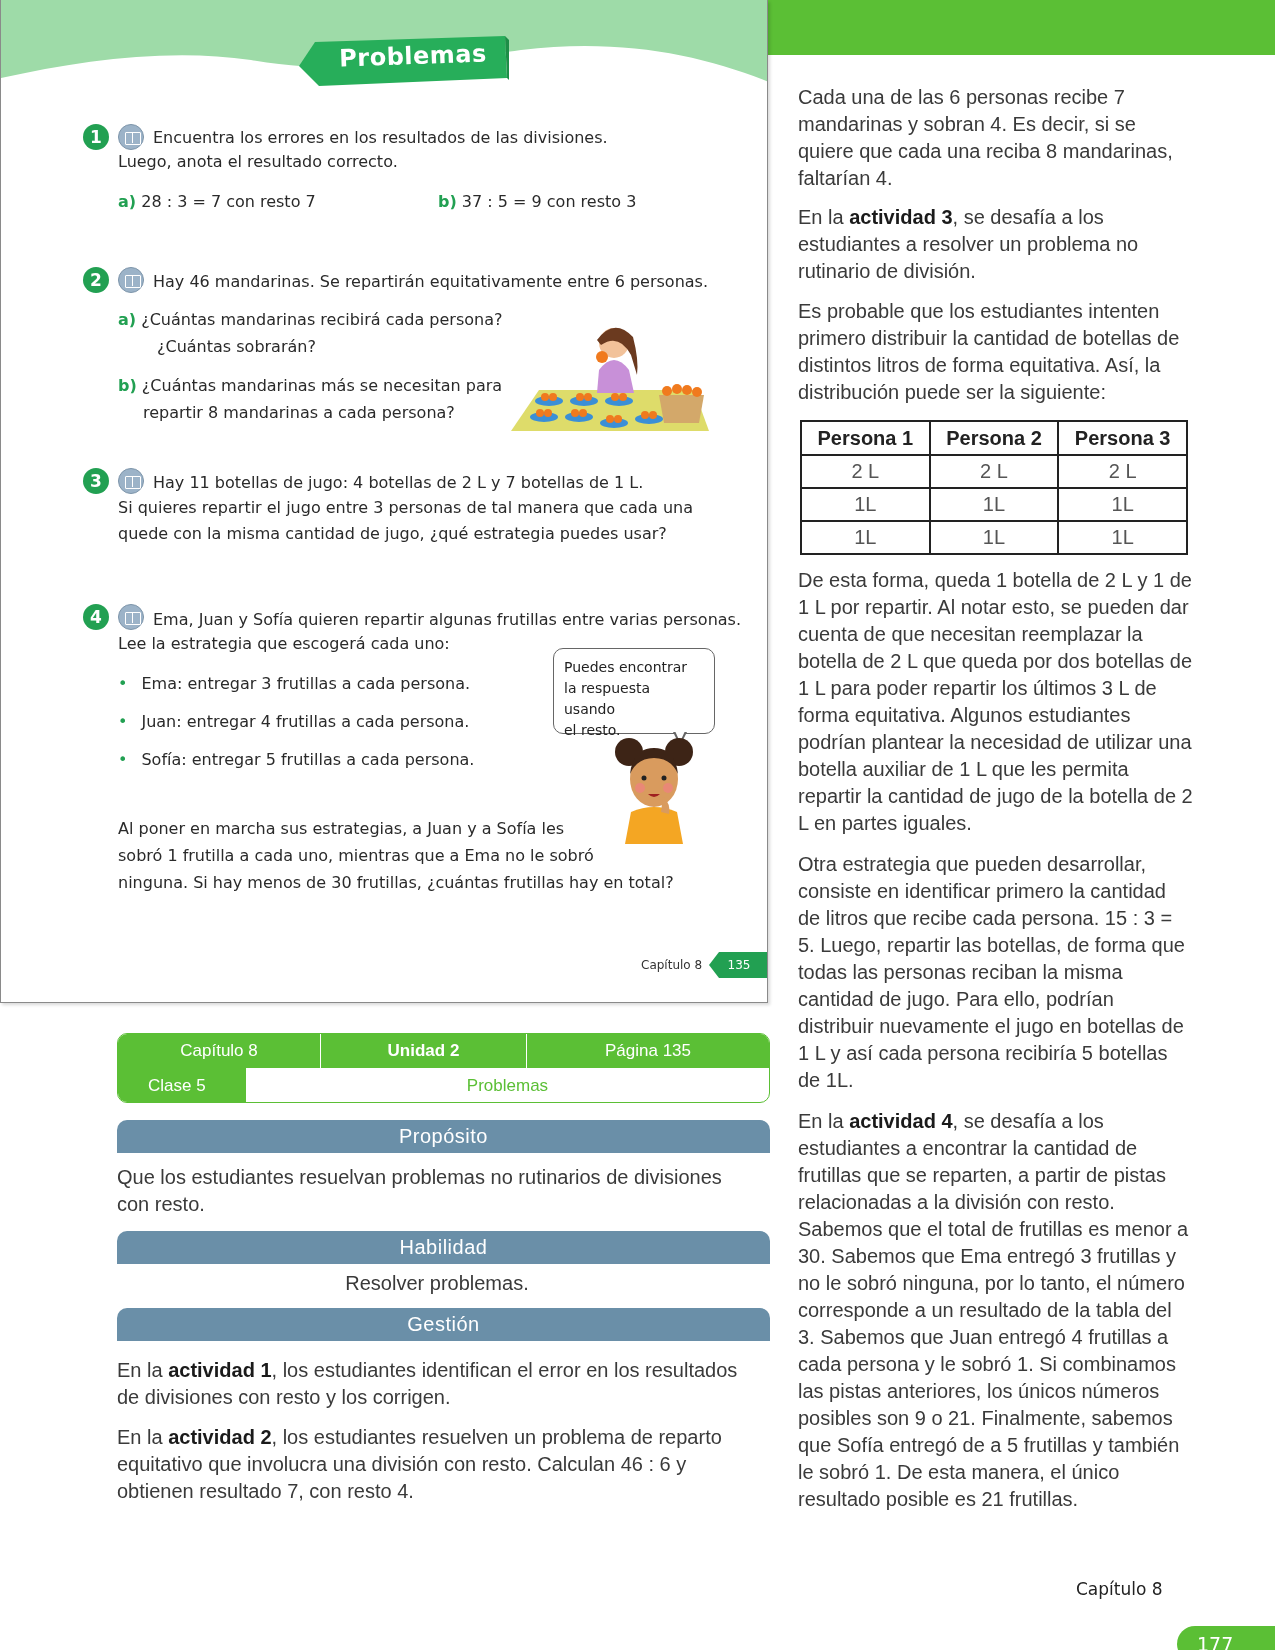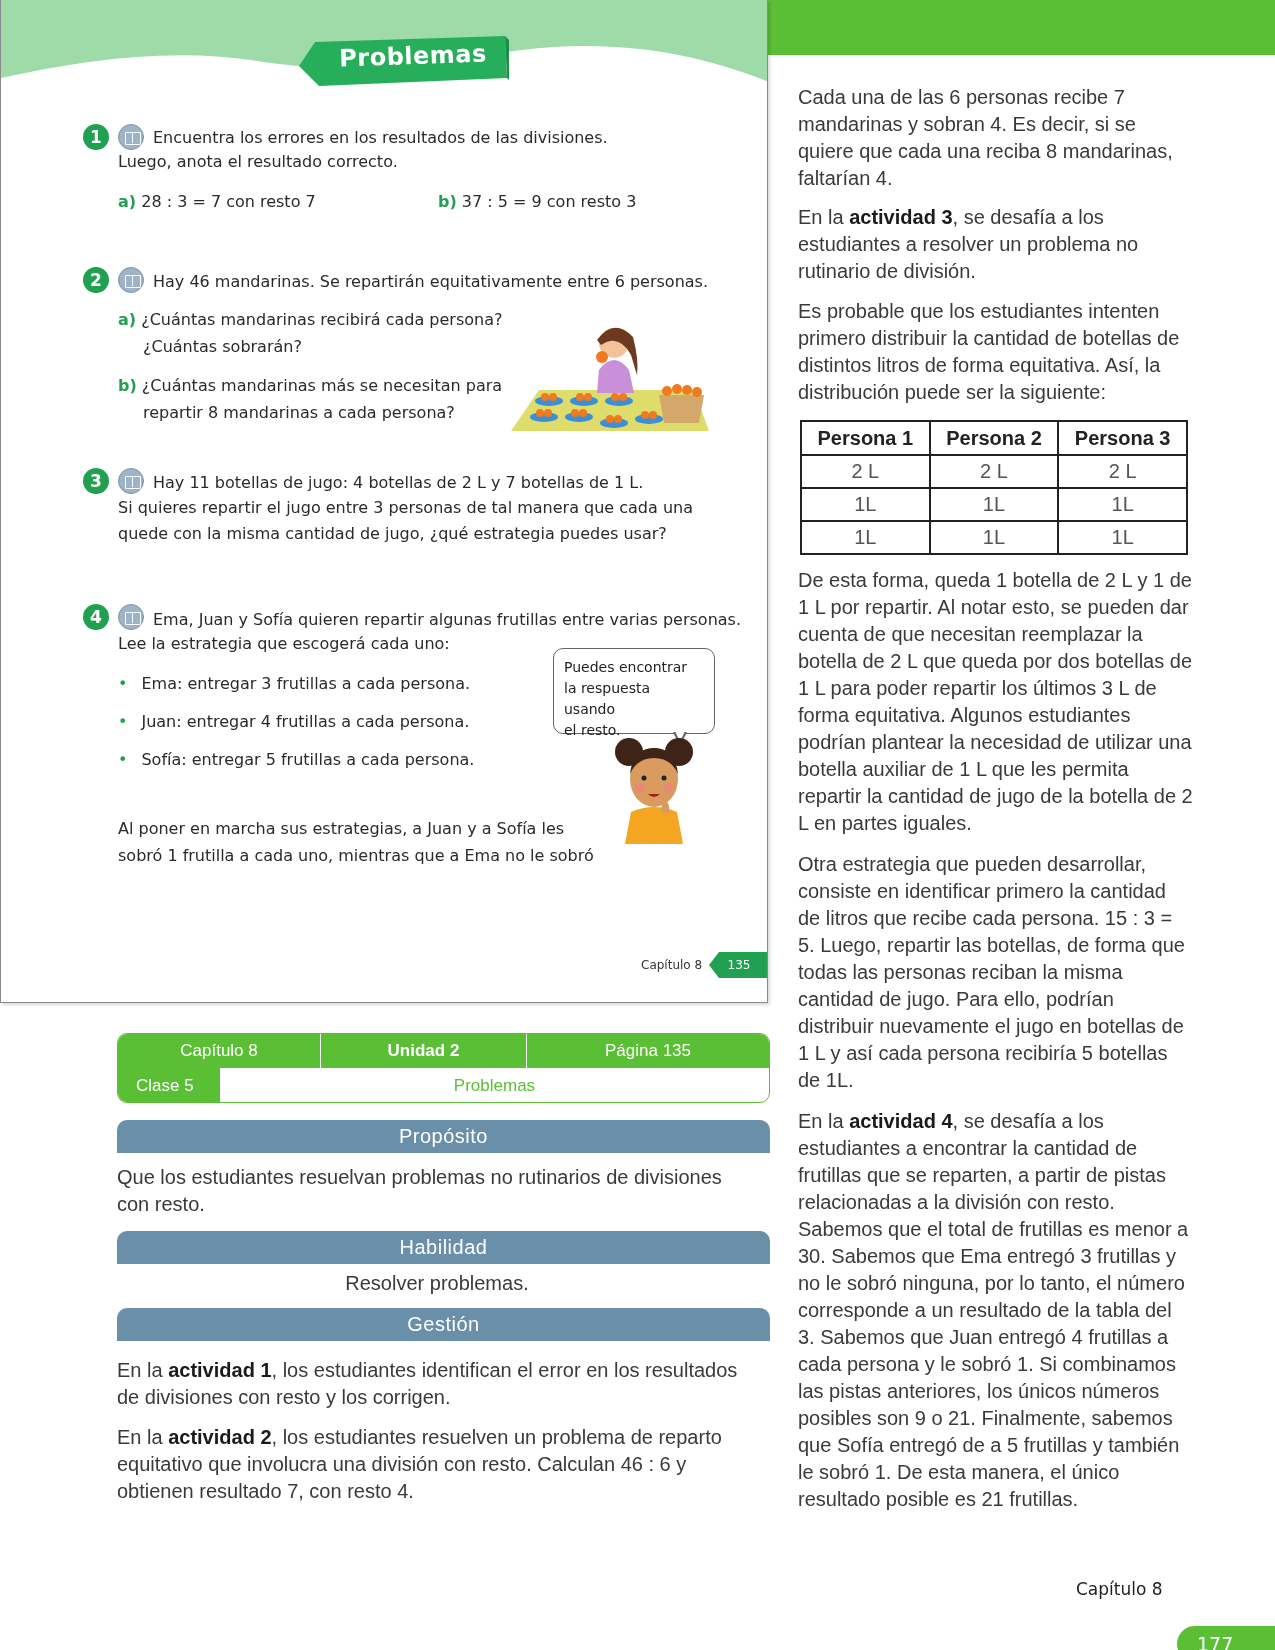--- a/index.html
+++ b/index.html
@@ -29,21 +29,21 @@
 
   .sp-footer-label { position: absolute; left: 640px; top: 958px; font-family: "DejaVu Sans", sans-serif; font-size: 12px; color: #333; }
   .sp-footer-num { position: absolute; left: 708px; top: 952px; width: 60px; height: 26px; background: #22a052; color: #fff; font-family: "DejaVu Sans", sans-serif; font-size: 12px; line-height: 26px; text-align: center; clip-path: polygon(10px 0, 100% 0, 100% 100%, 10px 100%, 0 50%); }
 
   
   .info-table { position: absolute; left: 117px; top: 1033px; width: 653px; height: 70px; border: 1.5px solid #5bbf35; border-radius: 10px; overflow: hidden; }
   .info-row1 { display: flex; height: 34px; background: #5bbf35; }
   .info-row1 div { color: #fff; font-size: 17px; text-align: center; line-height: 34px; border-right: 1px solid #fff; }
   .info-row1 div:last-child { border-right: none; }
   .info-row2 { display: flex; height: 35px; }
-  .info-clase { width: 102px; background: #5bbf35; color: #fff; font-size: 17px; line-height: 35px; padding-left: 18px; }
+  .info-clase { width: 128px; background: #5bbf35; color: #fff; font-size: 17px; line-height: 35px; padding-left: 30px; }
   .info-title { flex: 1; color: #5bbf35; font-size: 17px; text-align: center; line-height: 35px; }
 
   .sec-header { position: absolute; left: 117px; width: 653px; height: 33px; background: #6a8fa8; border-radius: 10px 10px 0 0; color: #fff; font-size: 20px; text-align: center; line-height: 33px; letter-spacing: 0.5px; }
   .body-text { position: absolute; font-size: 20px; line-height: 27px; color: #3a3a3a; }
   .body-text b { color: #1a1a1a; }
 
   .right-col { position: absolute; left: 798px; width: 390px; font-size: 20px; line-height: 27px; color: #3a3a3a; }
   .right-col b { color: #1a1a1a; }
 
   .dist-table { position: absolute; left: 800px; top: 420px; width: 388px; border-collapse: collapse; border: 2px solid #222; }
@@ -82,21 +82,21 @@
     <span>37 : 5 = 9 con resto 3</span>
   </div>
 
   <div class="num-badge" style="left:82px;top:267px;">2</div>
   <div class="book-icon" style="left:117px;top:267px;"></div>
   <div class="act sp-text" style="left:152px;top:268px;">Hay 46 mandarinas. Se repartirán equitativamente entre 6 personas.</div>
   <div class="act sp-text" style="left:117px;top:306px;">
     <span class="lbl">a)</span>
     <span>¿Cuántas mandarinas recibirá cada persona?</span>
   </div>
-  <div class="act sp-text" style="left:142px;top:333px;">¿Cuántas sobrarán?</div>
+  <div class="act sp-text" style="left:156px;top:333px;">¿Cuántas sobrarán?</div>
   <div class="act sp-text" style="left:117px;top:372px;">
     <span class="lbl">b)</span>
     <span>¿Cuántas mandarinas más se necesitan para</span>
   </div>
   <div class="act sp-text" style="left:142px;top:399px;">repartir 8 mandarinas a cada persona?</div>
 
   <svg style="position:absolute;left:508px;top:315px;width:200px;height:120px;" viewBox="0 0 200 120">
     <polygon points="30,75 185,75 200,116 2,116" fill="#dedc6a"></polygon>
     <path d="M90 55 Q105 35 120 55 L125 78 L88 78 Z" fill="#c890d8"></path>
     <circle cx="105" cy="28" r="15" fill="#f2c29a"></circle>
@@ -144,20 +144,21 @@
 
   <div class="num-badge" style="left:82px;top:604px;">4</div>
   <div class="book-icon" style="left:117px;top:604px;"></div>
   <div class="act sp-text" style="left:152px;top:606px;">Ema, Juan y Sofía quieren repartir algunas frutillas entre varias personas.</div>
   <div class="act sp-text" style="left:117px;top:630px;">Lee la estrategia que escogerá cada uno:</div>
   <div class="act sp-text" style="left:117px;top:670px;"><span class="bullet-dot">•</span><span>Ema: entregar 3 frutillas a cada persona.</span></div>
   <div class="act sp-text" style="left:117px;top:708px;"><span class="bullet-dot">•</span><span>Juan: entregar 4 frutillas a cada persona.</span></div>
   <div class="act sp-text" style="left:117px;top:746px;"><span class="bullet-dot">•</span><span>Sofía: entregar 5 frutillas a cada persona.</span></div>
   <div class="act sp-text" style="left:117px;top:815px;">Al poner en marcha sus estrategias, a Juan y a Sofía les</div>
   <div class="act sp-text" style="left:117px;top:842px;">sobró 1 frutilla a cada uno, mientras que a Ema no le sobró</div>
+  <div class="act sp-text" style="left:117px;top:869px;">ninguna. Si hay menos de 30 frutillas, ¿cuántas frutillas hay en total?</div>
 
   <div class="bubble">
     <div>Puedes encontrar</div>
     <div>la respuesta usando</div>
     <div>el resto.</div>
   </div>
   <div class="bubble-tail"></div>
   <div class="bubble-tail-in"></div>
 
   <svg style="position:absolute;left:612px;top:734px;width:82px;height:110px;" viewBox="0 0 82 110">

